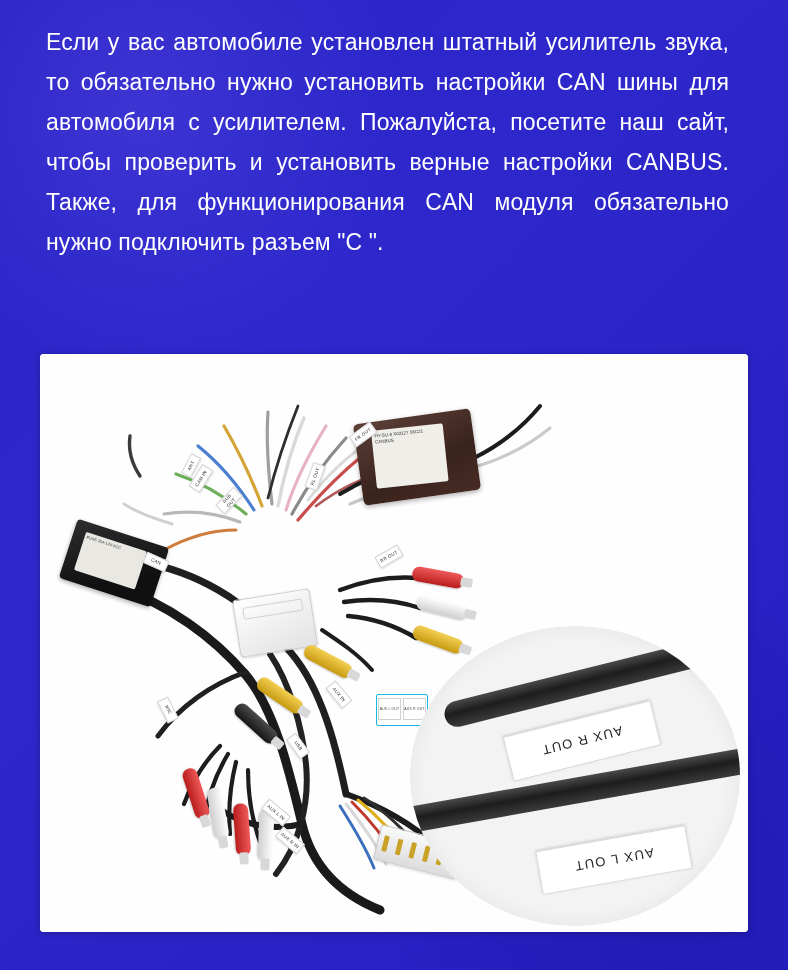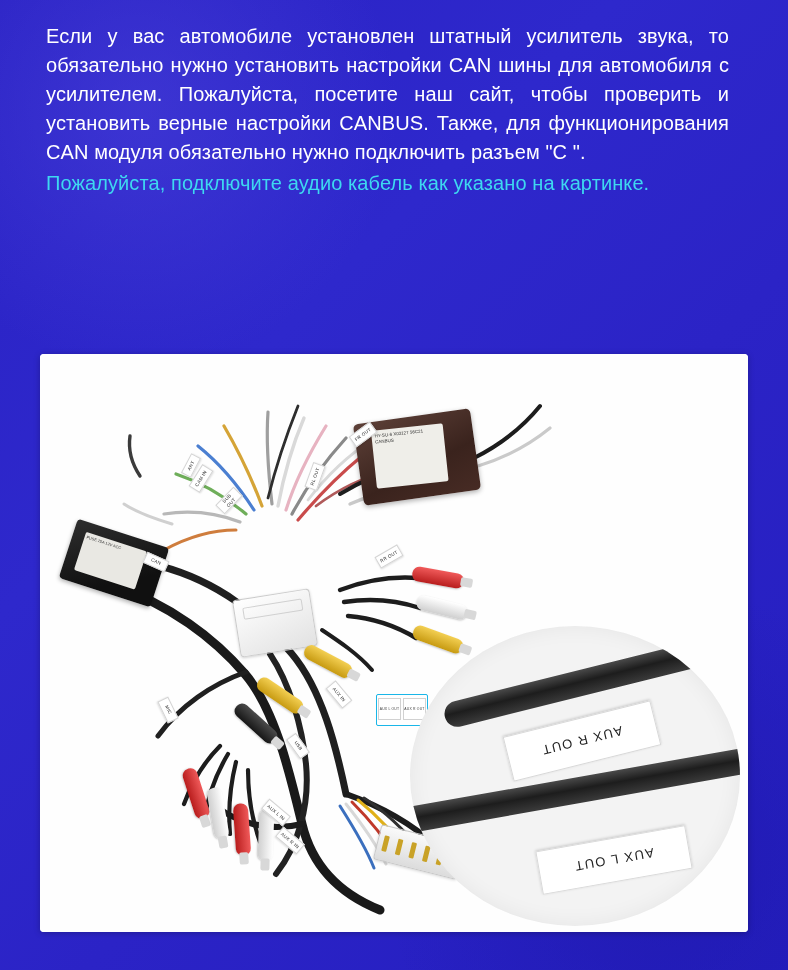--- a/index.html
+++ b/index.html
@@ -44,22 +44,22 @@
 
   .text-block {
     position: absolute;
     left: 46px;
     top: 22px;
     width: 700px;
   }
   .para {
     margin: 0 17px 2px 0;
     color: #ffffff;
-    font-size: 20px;
-    line-height: 29px;
+    font-size: 23px;
+    line-height: 40px;
     text-align: justify;
     text-justify: inter-word;
     letter-spacing: 0.1px;
   }
   .para.highlight {
     color: #3ed8f0;
   }
 
   .photo-card {
     position: absolute;
@@ -310,21 +310,20 @@
 </style>
 </head>
 <body>
 
 <div class="page">
   <div class="bg-glow-1"></div>
   <div class="bg-glow-2"></div>
 
   <div class="text-block">
     <p class="para">Если у вас автомобиле установлен штатный усилитель звука, то обязательно нужно установить настройки CAN шины для автомобиля с усилителем. Пожалуйста, посетите наш сайт, чтобы проверить и установить верные настройки CANBUS. Также, для функционирования CAN модуля обязательно нужно подключить разъем "C ".</p>
-    <p class="para highlight">Пожалуйста, подключите аудио кабель как указано на картинке.</p>
   </div>
 
   <div class="photo-card">
     <div class="photo">
 
       <svg class="harness" viewBox="0 0 708 578">
         <g fill="none" stroke-linecap="round">
 
           <path d="M70 230 C130 250 175 285 205 320 C235 355 250 420 262 470 C272 512 300 540 340 556" stroke="#1a1a1a" stroke-width="9"></path>
           <path d="M120 212 C180 228 220 262 252 300 C282 336 296 392 306 440" stroke="#1f1f1f" stroke-width="7"></path>

